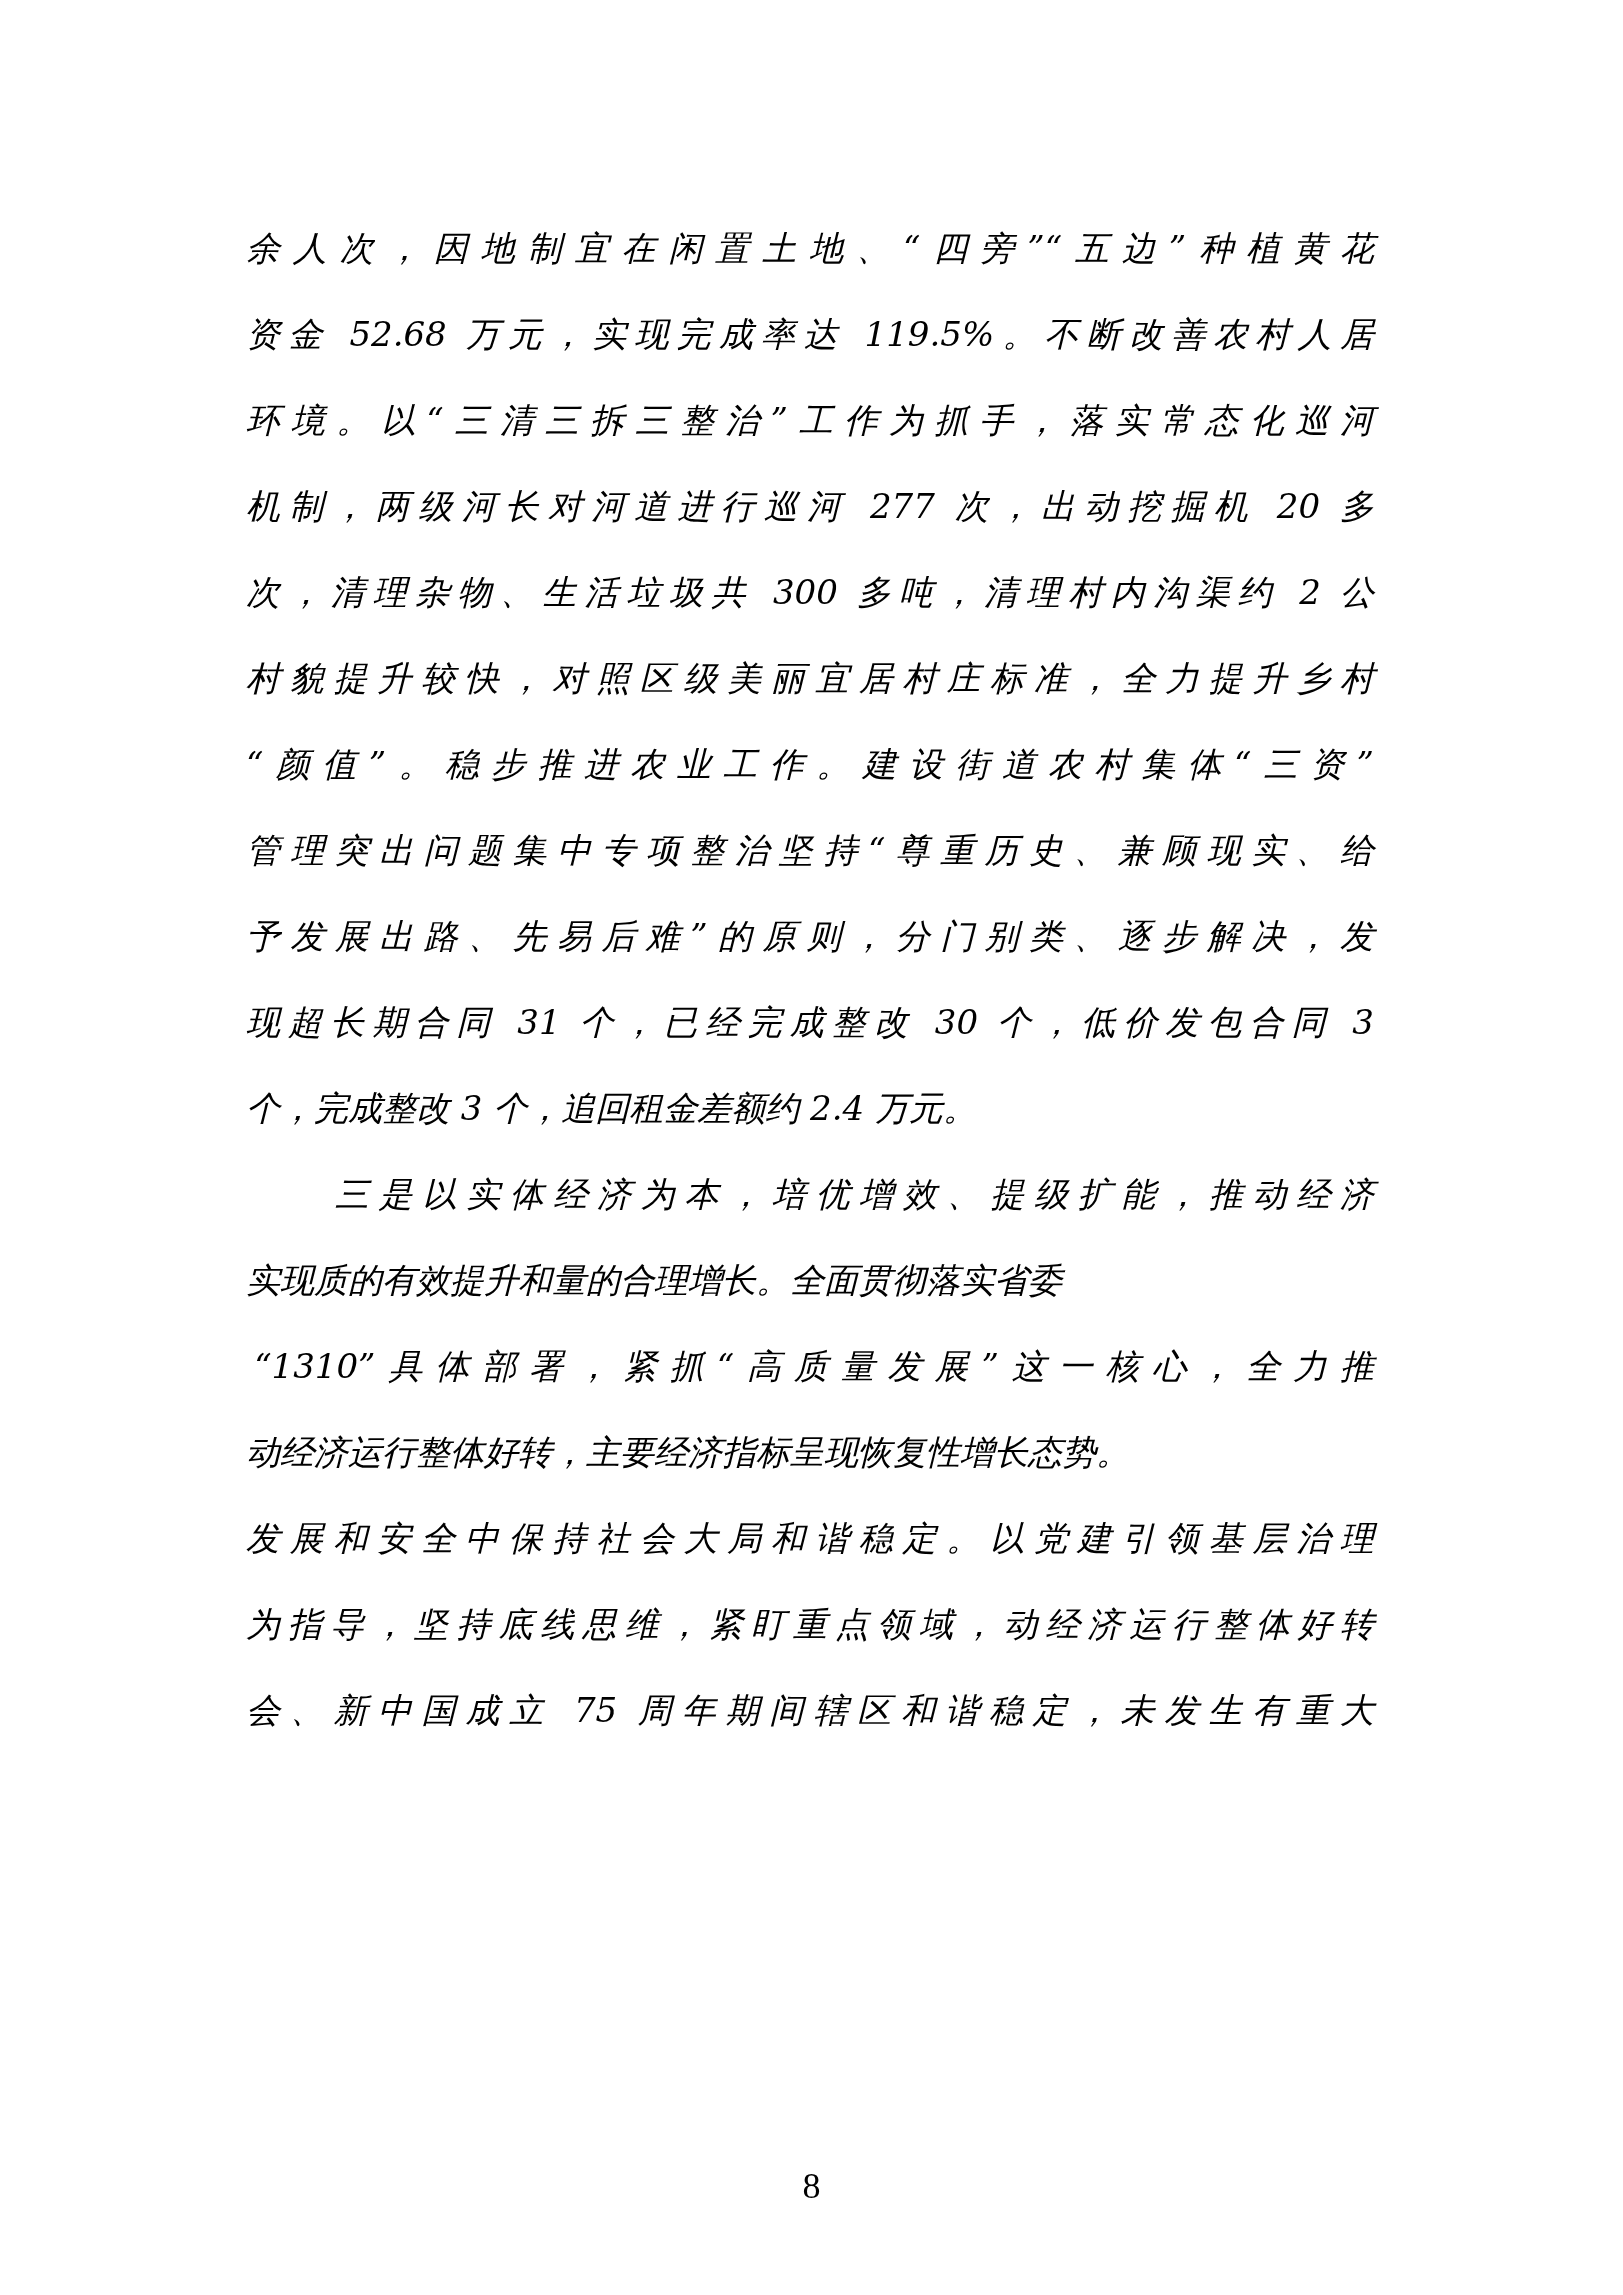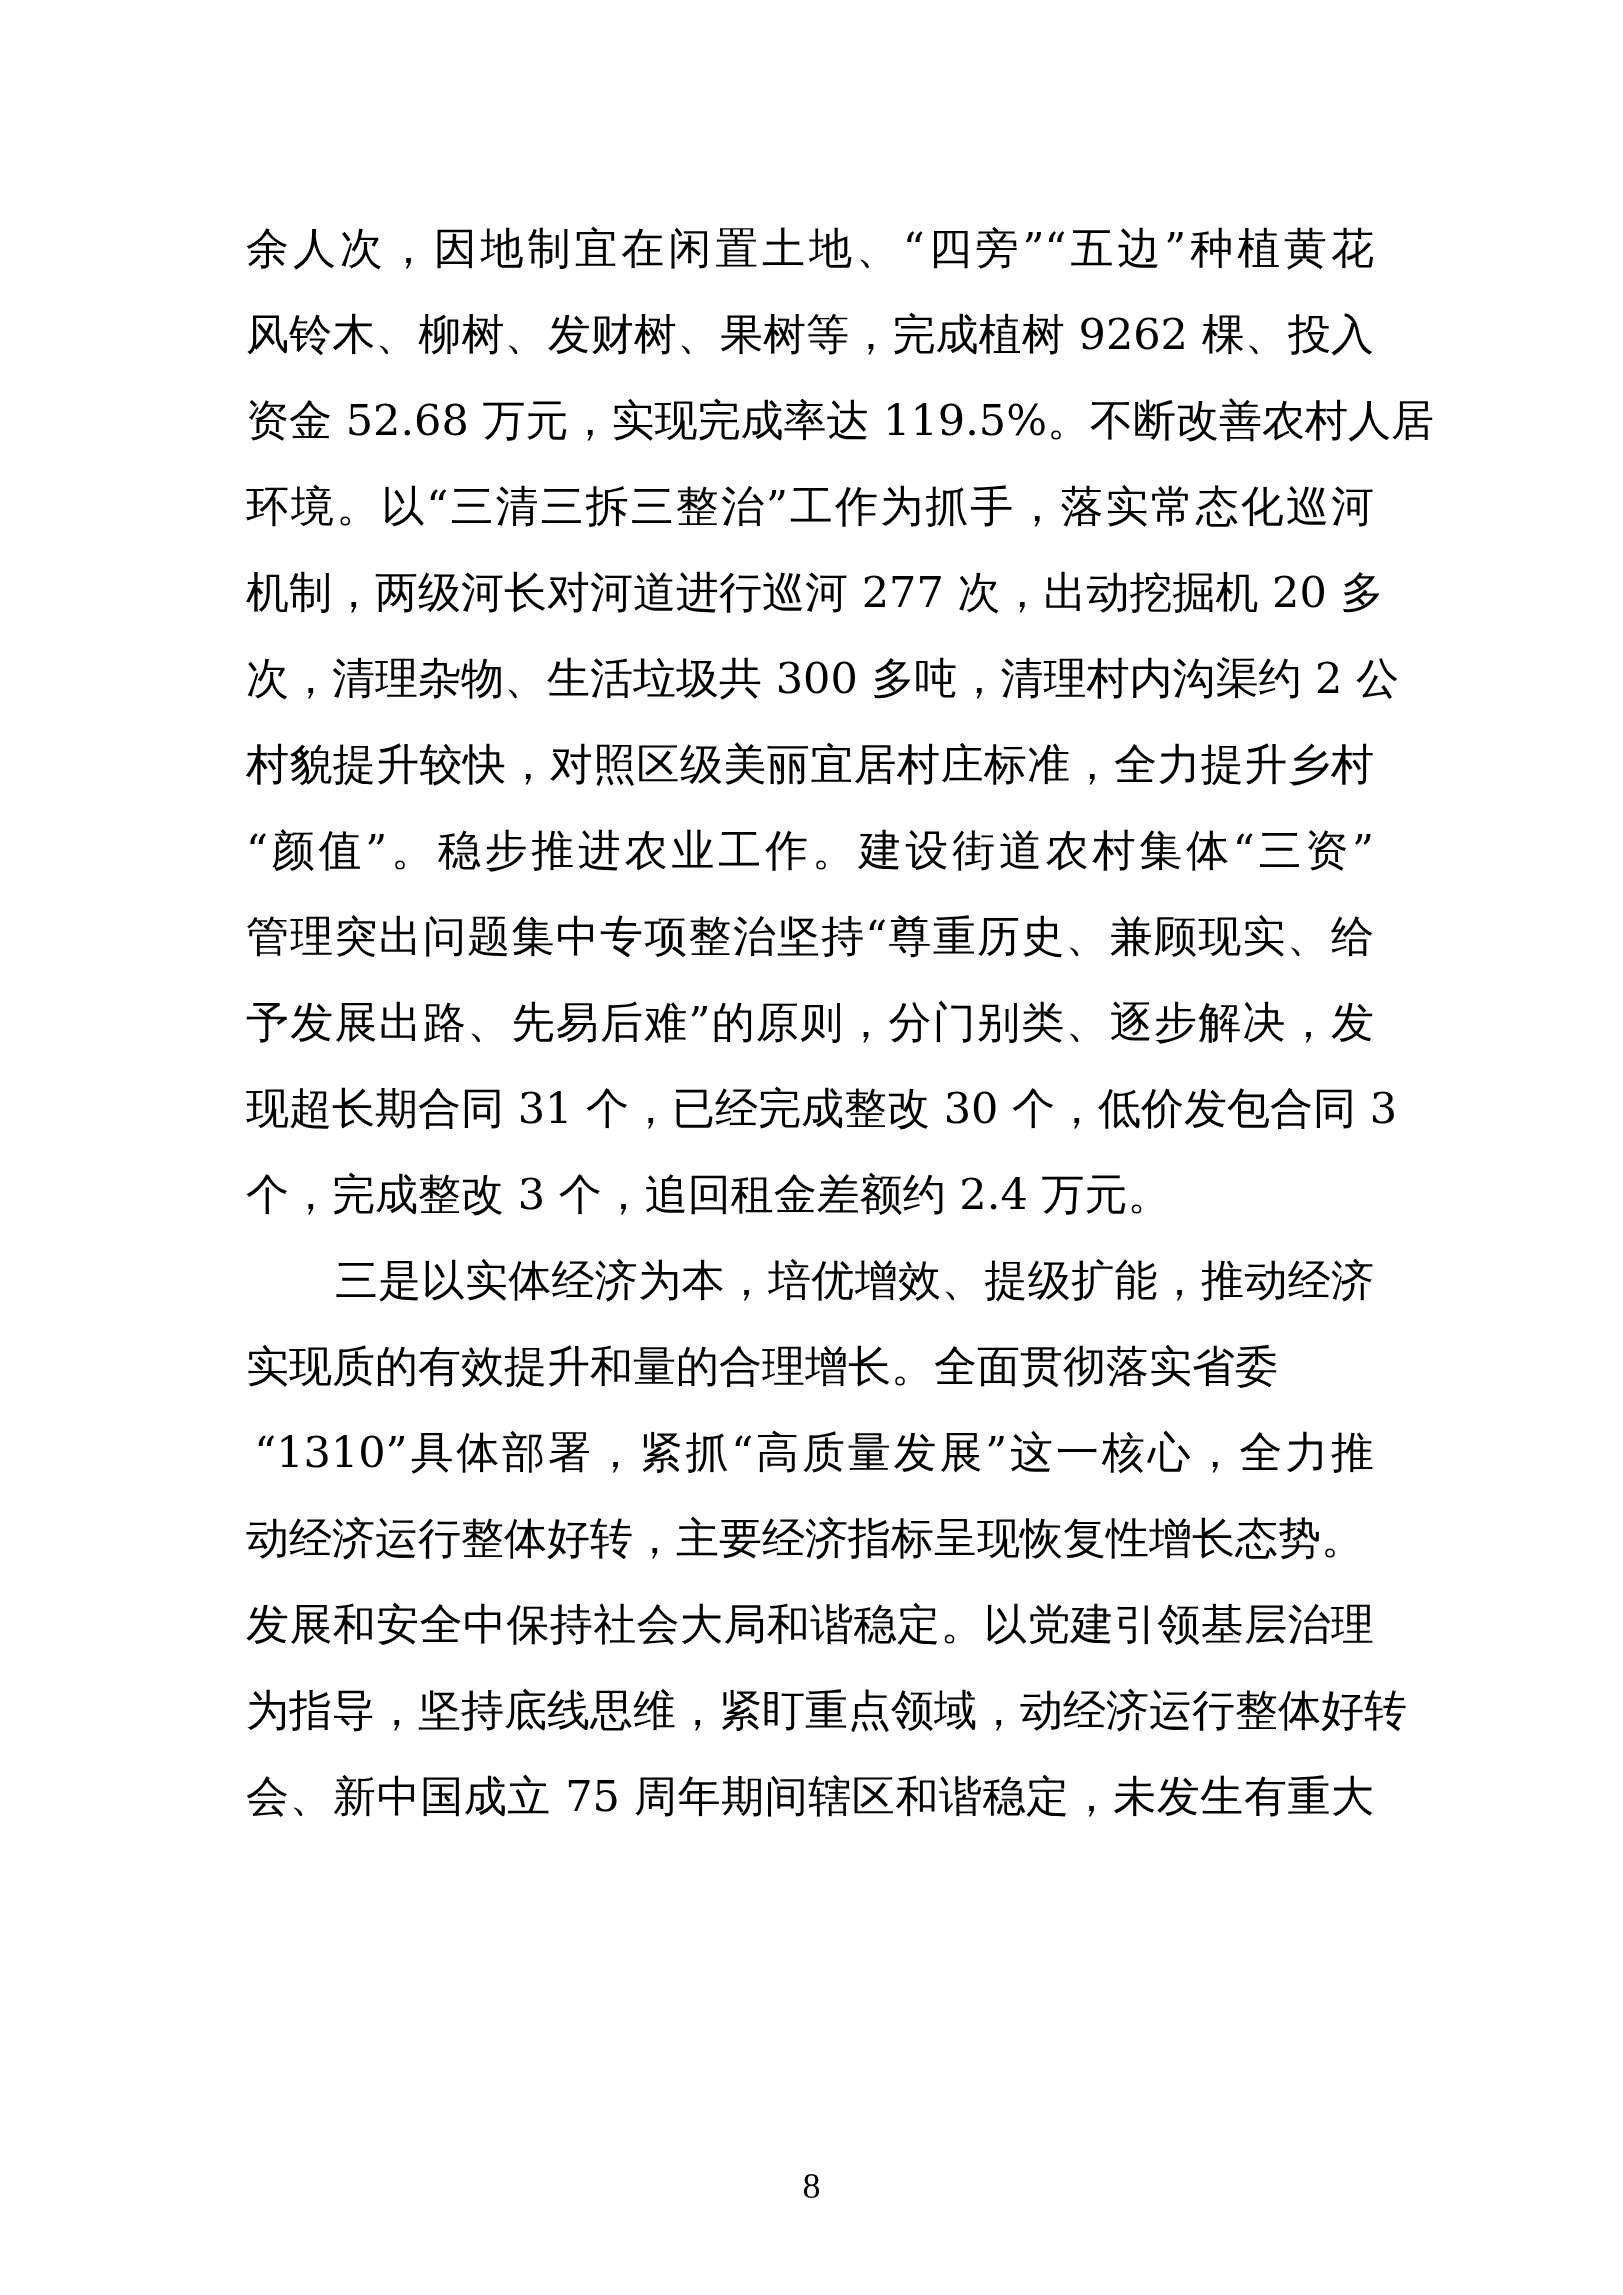--- a/index.html
+++ b/index.html
@@ -25,25 +25,26 @@
     position: absolute;
     left: 246px;
     top: 214px;
     width: 1128px;
   }
   .line {
     display: block;
     height: 86px;
     line-height: 69px;
     font-family: "DejaVu Serif", "Liberation Serif", serif;
-    font-size: 43px;
+    font-size: 34px;
     white-space: nowrap;
     text-align: justify;
     text-align-last: justify;
     letter-spacing: 0;
+    font-style: italic;
   }
   .line.short {
     text-align: center;
     text-align-last: left;
   }
   .line.indent {
     padding-left: 89px;
   }
   .line.quote-lead {
     padding-left: 8.2px;
@@ -59,21 +60,20 @@
     line-height: 41px;
     color: #000000;
   }
 </style>
 </head>
 <body>
 
 <div class="page">
   <div class="text-block">
     <div class="line">余人次，因地制宜在闲置土地、“四旁”“五边”种植黄花</div>
-    <div class="line">风铃木、柳树、发财树、果树等，完成植树 9262 棵、投入</div>
     <div class="line">资金 52.68 万元，实现完成率达 119.5%。不断改善农村人居</div>
     <div class="line">环境。以“三清三拆三整治”工作为抓手，落实常态化巡河</div>
     <div class="line">机制，两级河长对河道进行巡河 277 次，出动挖掘机 20 多</div>
     <div class="line">次，清理杂物、生活垃圾共 300 多吨，清理村内沟渠约 2 公</div>
     <div class="line">村貌提升较快，对照区级美丽宜居村庄标准，全力提升乡村</div>
     <div class="line">“颜值”。稳步推进农业工作。建设街道农村集体“三资”</div>
     <div class="line">管理突出问题集中专项整治坚持“尊重历史、兼顾现实、给</div>
     <div class="line">予发展出路、先易后难”的原则，分门别类、逐步解决，发</div>
     <div class="line">现超长期合同 31 个，已经完成整改 30 个，低价发包合同 3</div>
     <div class="line short">个，完成整改 3 个，追回租金差额约 2.4 万元。</div>

